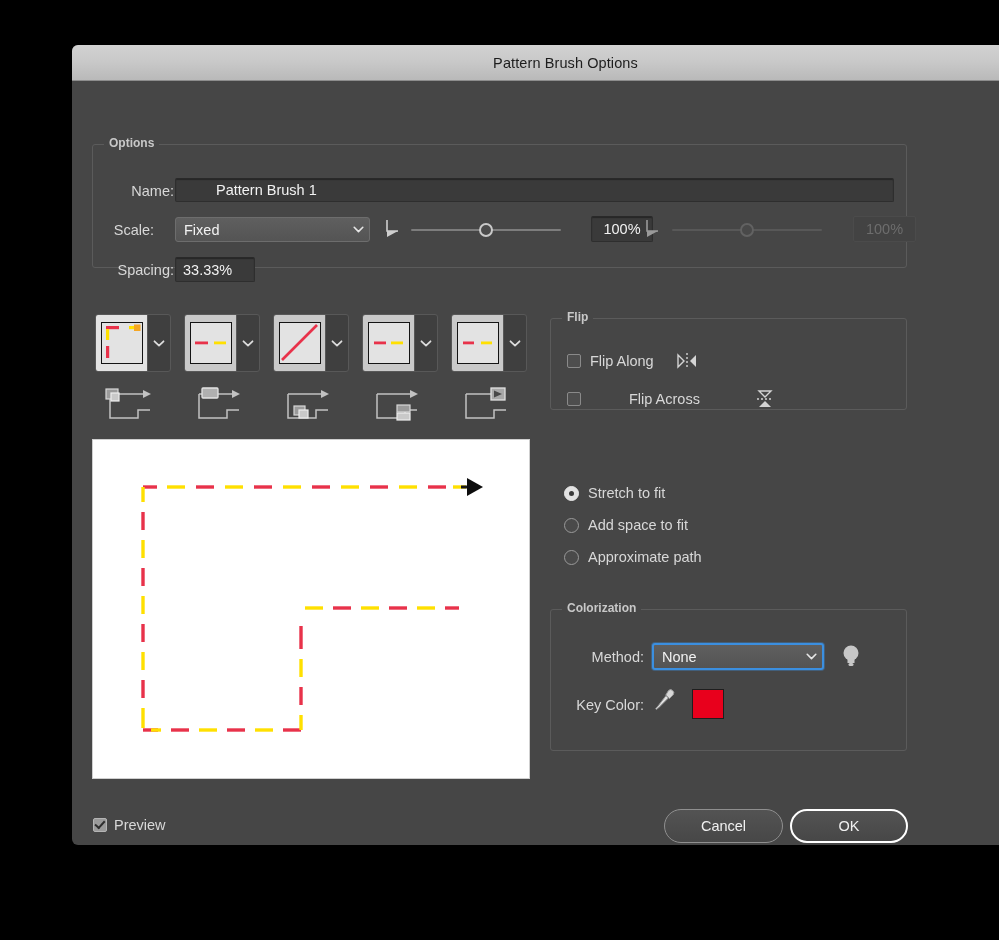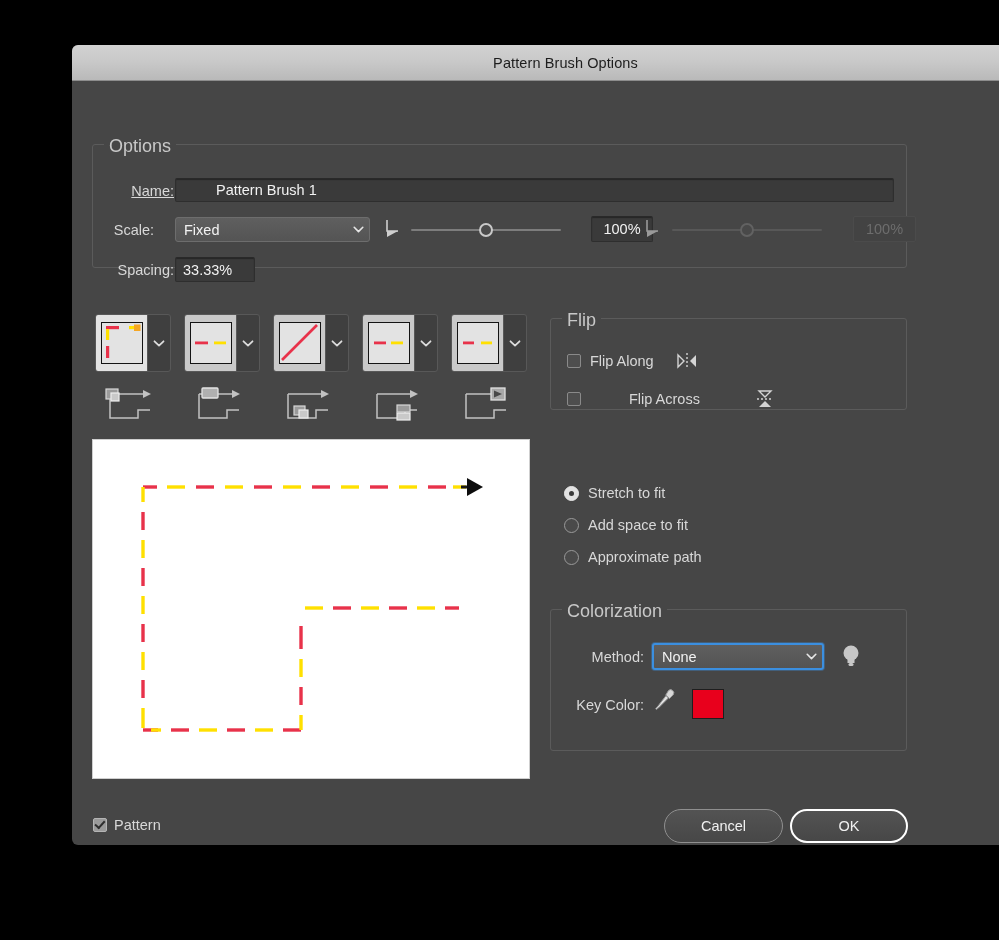--- a/index.html
+++ b/index.html
@@ -38,21 +38,22 @@
     position: absolute;
     border: 1px solid #5b5b5b;
     border-radius: 3px;
   }
   .group > .legend {
     position: absolute;
     top: -9px; left: 11px;
     padding: 0 5px;
     background: #464646;
     color: #c8c8c8;
-    font-size: 18px;
+    font-size: 12px;
+    font-weight: bold;
   }
 
   
   .lbl {
     color: #d8d8d8;
     font-size: 14.5px;
     white-space: nowrap;
   }
   .textfield {
     background: #3a3a3a;
@@ -205,21 +206,21 @@
   <div id="titlebar">
     <span>Pattern Brush Options</span>
   </div>
 
   <div id="body">
 
     <div class="group" style="left:20px; top:63px; width:815px; height:124px;">
       <span class="legend">Options</span>
     </div>
 
-    <span class="lbl" style="position:absolute; left:38px; top:102px; width:64px; text-align:right;text-decoration:underline;">Name:</span>
+    <span class="lbl" style="position:absolute; left:38px; top:102px; width:64px; text-align:right;">Name:</span>
     <div class="textfield" style="position:absolute; left:103px; top:97px; width:719px; height:24px;padding-left:40px;">
       <span>Pattern Brush 1</span>
     </div>
 
     <span class="lbl" style="position:absolute; left:30px; top:141px; width:64px; text-align:center;">Scale:</span>
     <div class="fauxselect" style="position:absolute; left:103px; top:136px; width:195px; height:25px;">
       <span>Fixed</span>
       <span class="chev">
         <svg width="11" height="9" viewBox="0 0 11 9">
             <path d="M1.2 2.3 L5.5 6.6 L9.8 2.3" fill="none" stroke="#e6e6e6" stroke-width="1.6" stroke-linecap="round" stroke-linejoin="round"></path>
@@ -523,21 +524,21 @@
     <span style="position:absolute; left:581px; top:606px; display:flex;">
       <svg width="24" height="26" viewBox="0 0 24 26">
         <path d="M15.5 3.5 a3.2 3.2 0 0 1 4.6 4.4 L16.4 11.6 l-3.6 -3.6 Z" fill="#d8d8d8" stroke="#9a9a9a" stroke-width="1"></path>
         <path d="M13 8.6 L15.4 11 L6.2 20.2 L3.4 22.6 L2.6 21.8 L5 19 Z" fill="#e2e2e2" stroke="#8d8d8d" stroke-width="1"></path>
       </svg>
     </span>
     <div style="position:absolute; left:620px; top:608px; width:32px; height:30px; background:#e8001c; border:1px solid #1e1e1e;"></div>
 
     <div class="optrow" style="position:absolute; left:21px; top:736px; gap:7px;">
       <span class="cb checked"></span>
-      <span class="lbl">Pattern</span>
+      <span class="lbl">Preview</span>
     </div>
 
     <div class="pillbtn" style="left:592px; top:728px; width:119px;">
       <span>Cancel</span>
     </div>
     <div class="pillbtn primary" style="left:718px; top:728px; width:118px;">
       <span>OK</span>
     </div>
 
   </div>

